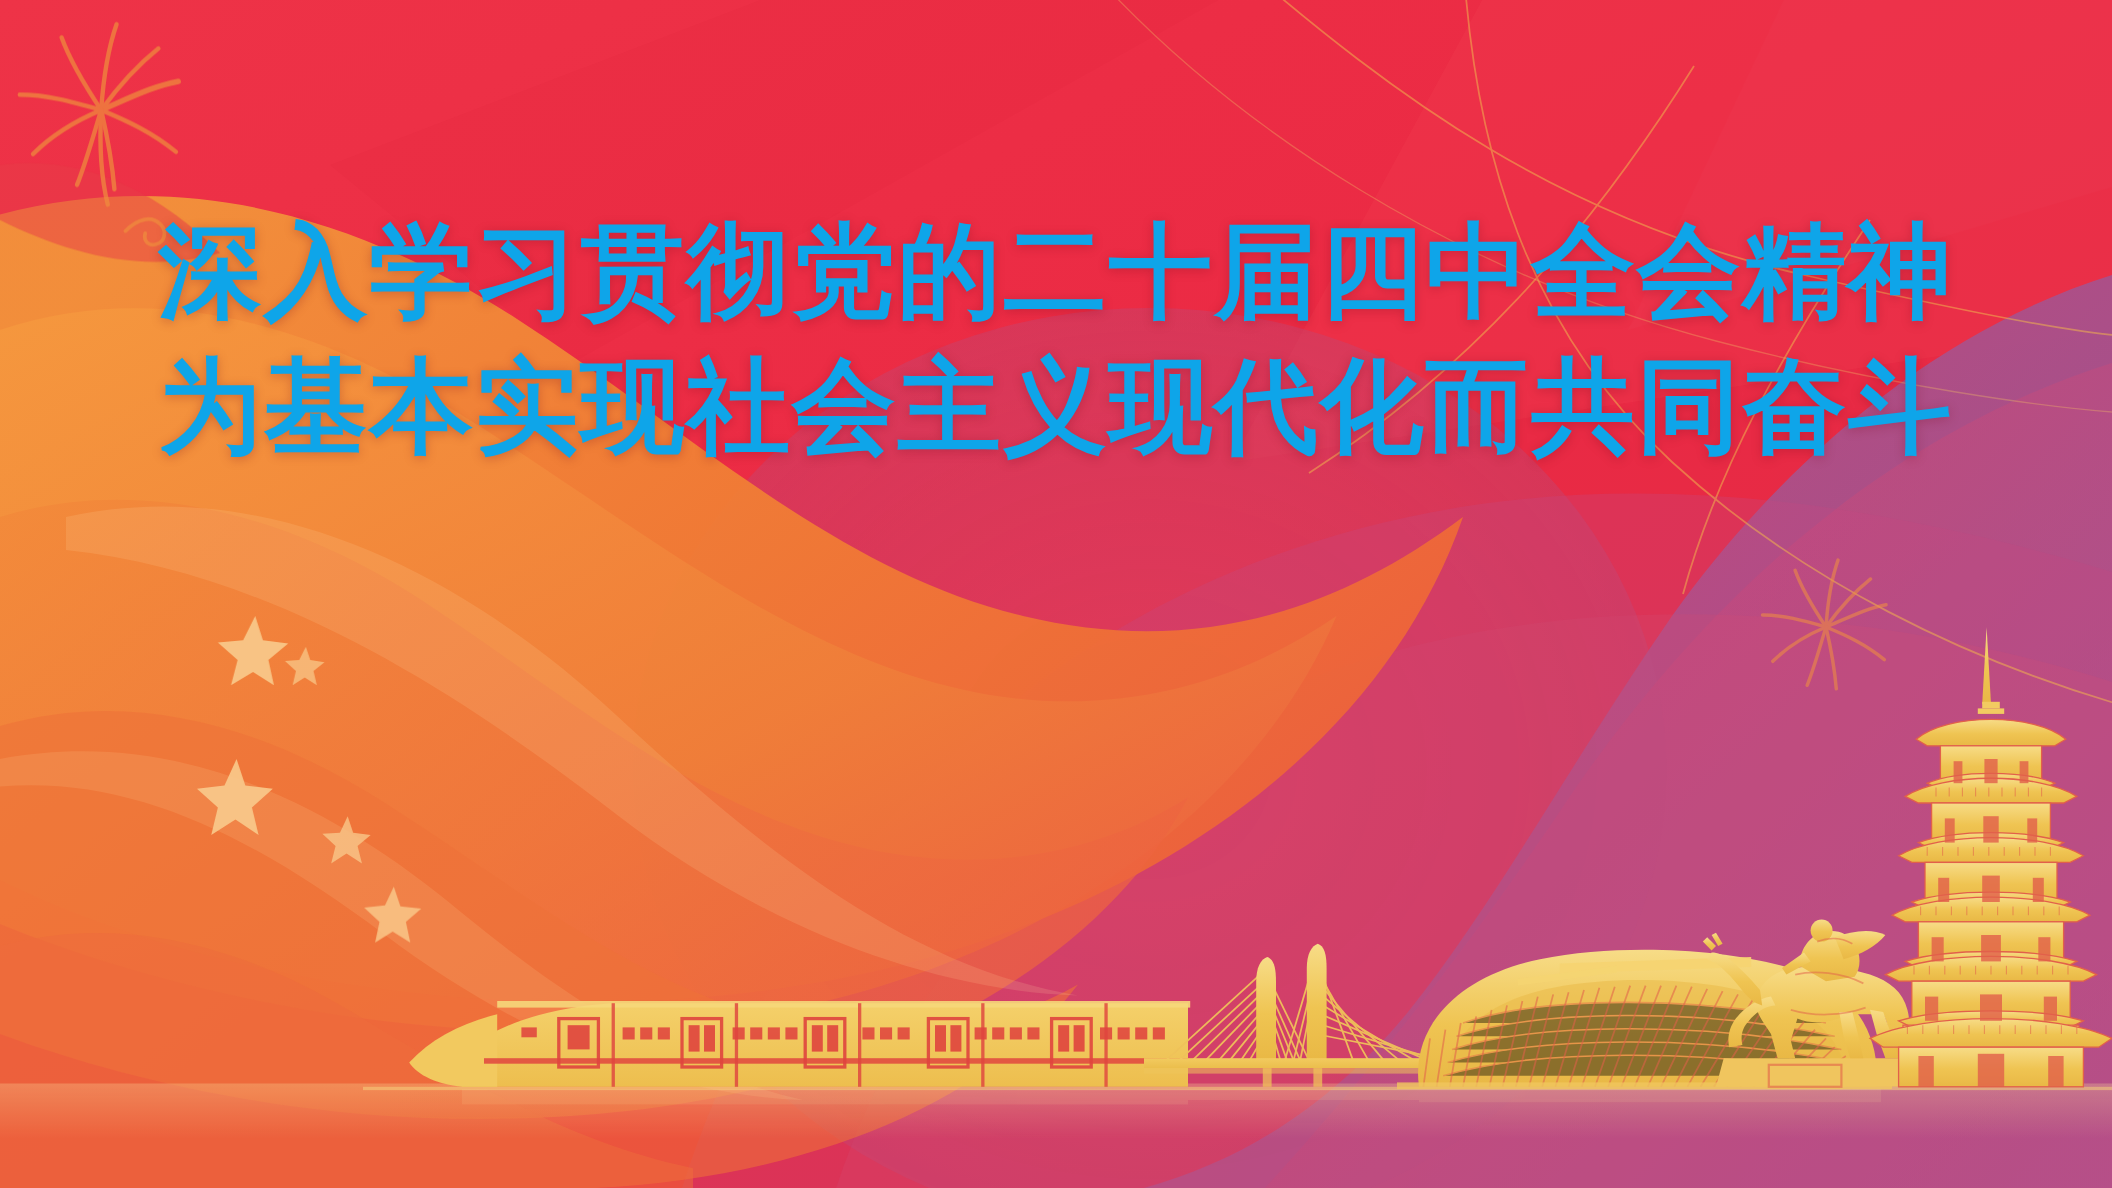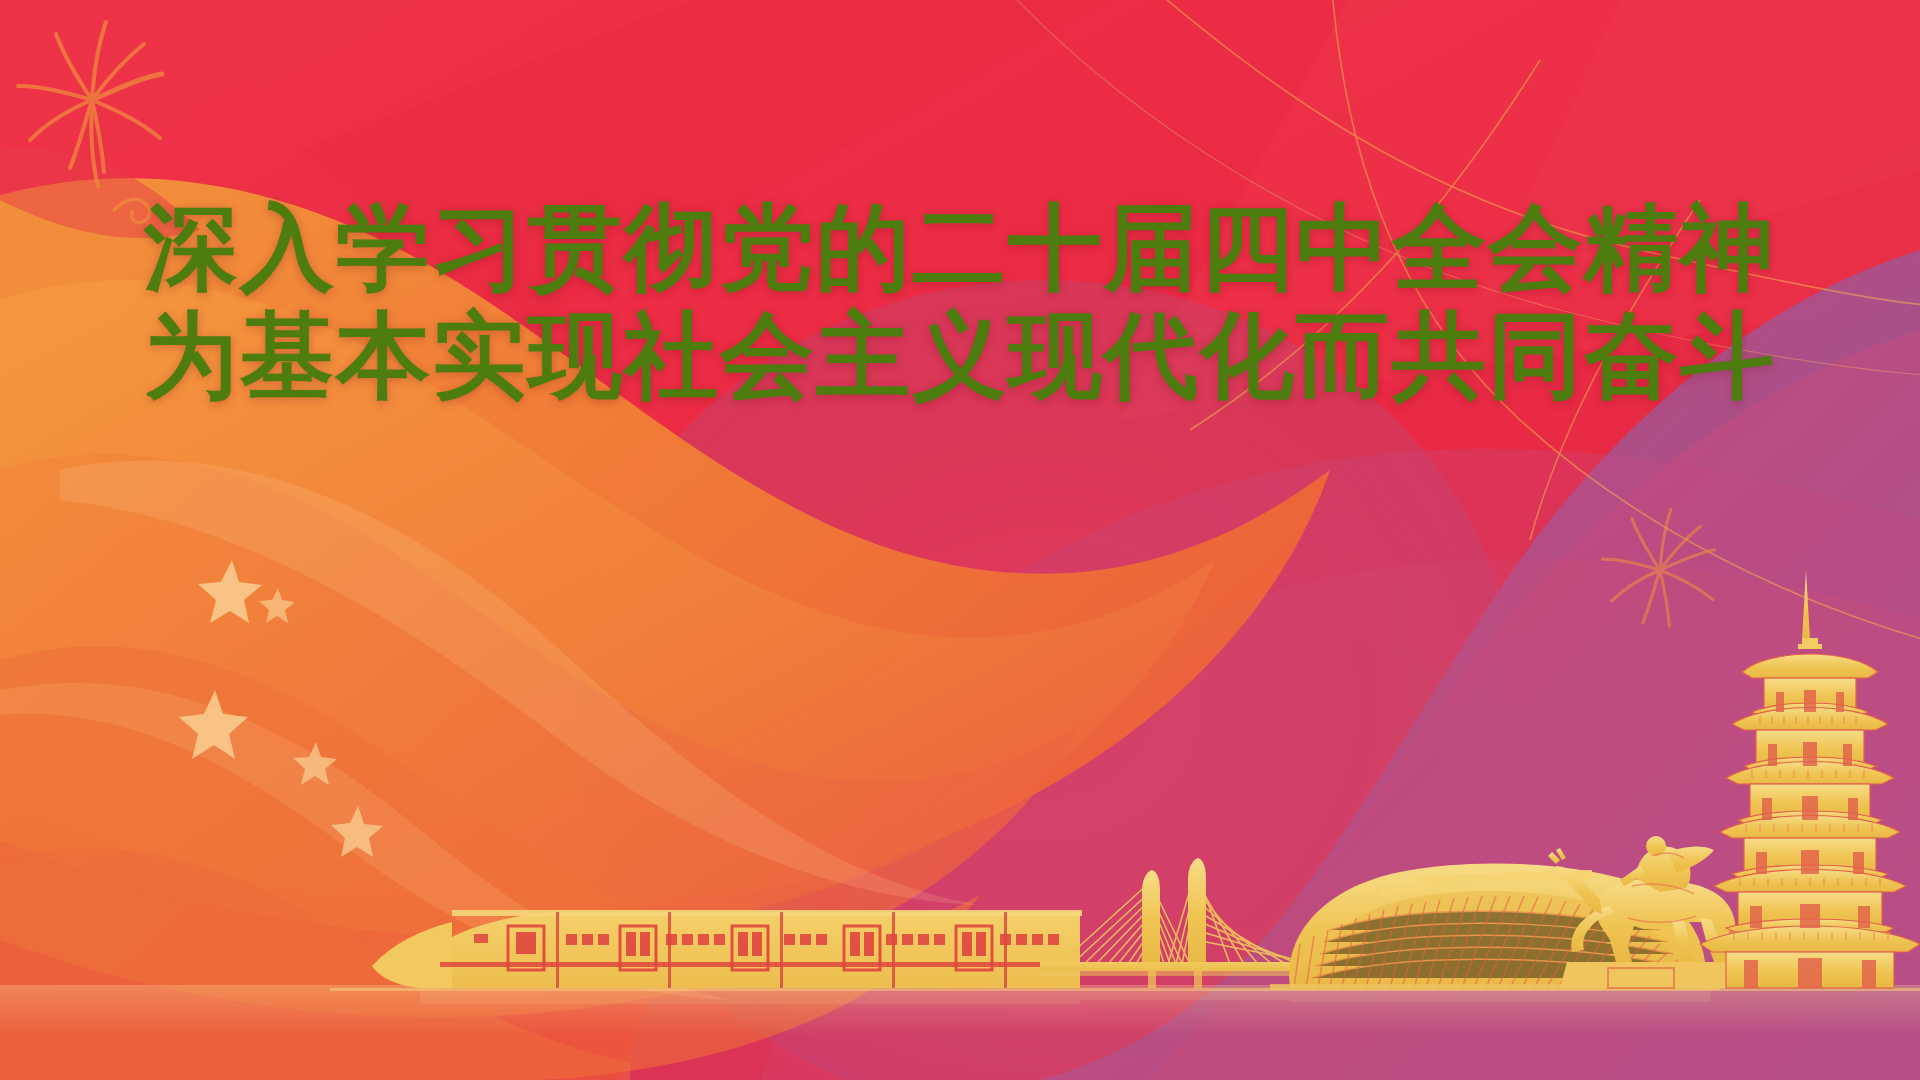--- a/index.html
+++ b/index.html
@@ -19,25 +19,25 @@
     z-index:40;
     pointer-events:none;
   }
   .hline{
     display:block;
     font-family:"DejaVu Sans","Liberation Sans",sans-serif;
     font-weight:700;
     font-size:94px;
     line-height:104px;
     letter-spacing:2px;
-    color:#4d7c0f;
+    color:#0ea5e9;
     text-shadow:0 2px 10px rgba(120,10,25,.28);
     white-space:nowrap;
   }
-  .hline.l2{margin-top:4px;}
+  .hline.l2{margin-top:19px;}
 </style>
 </head>
 <body>
 
 <div id="stage">
 
   <svg class="svgfull" viewBox="0 0 1920 1080" preserveAspectRatio="none">
     <defs>
       <linearGradient id="gBase" x1="0" y1="0" x2="1" y2="1">
         <stop offset="0%" stop-color="#EE3347"></stop>

